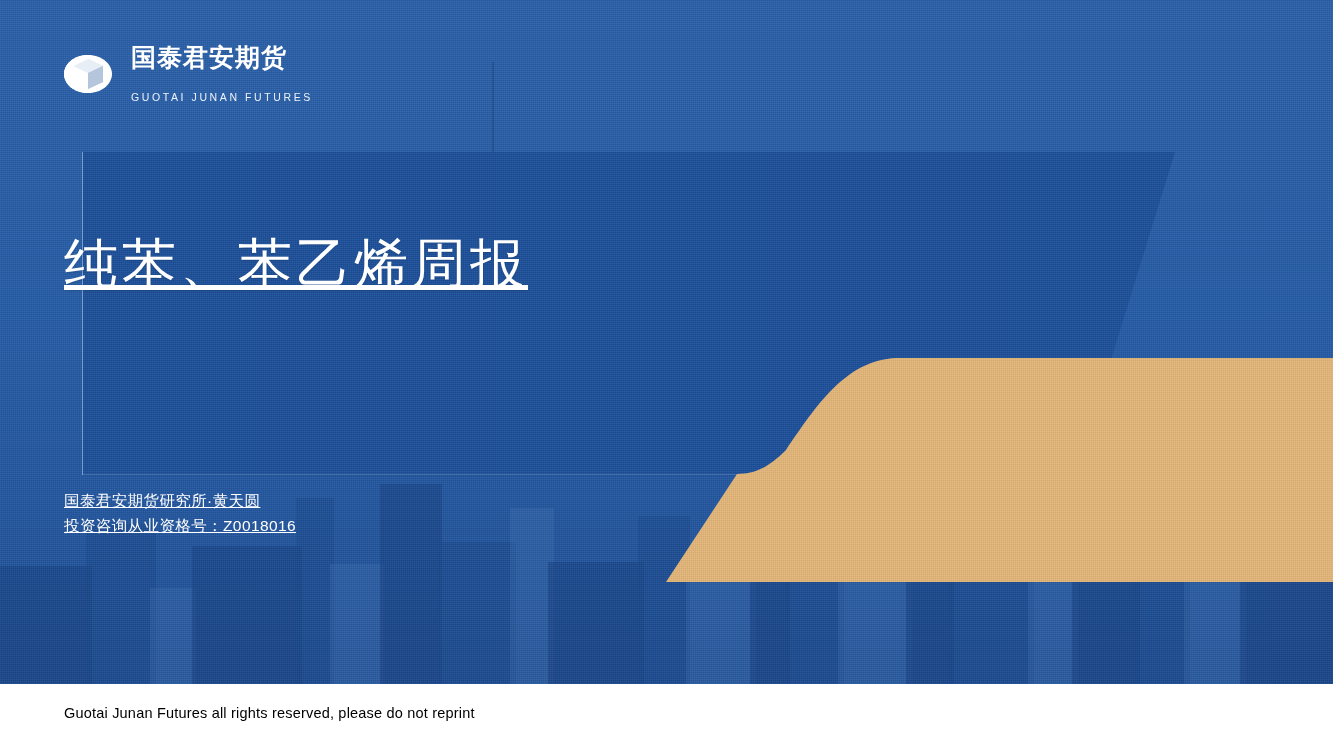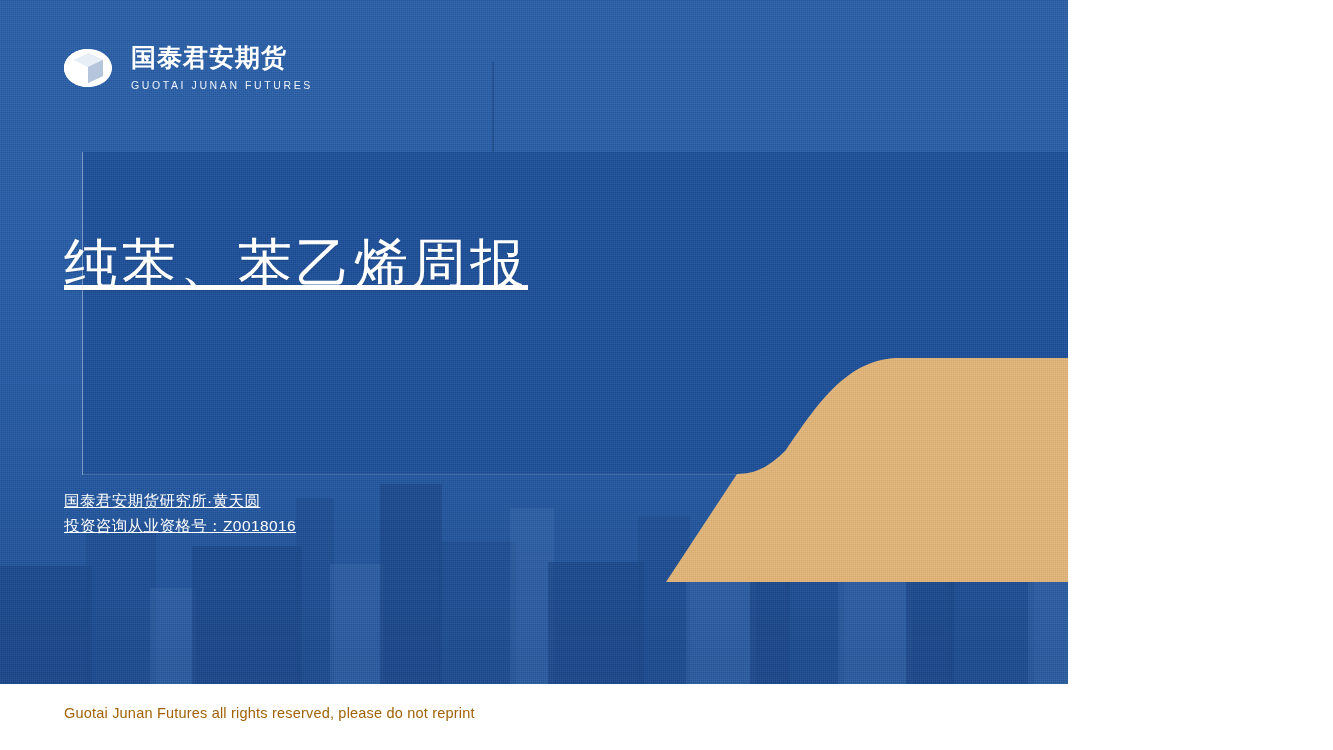--- a/index.html
+++ b/index.html
@@ -5,21 +5,21 @@
   html, body {
     margin: 0;
     padding: 0;
     background: #ffffff;
   }
   body {
     font-family: "Liberation Sans", "DejaVu Sans", sans-serif;
   }
   .slide {
     position: relative;
-    width: 1068px;
+    width: 1333px;
     height: 750px;
     overflow: hidden;
     background: #ffffff;
   }
 
   
   .bg-canvas {
     position: absolute;
     left: 0;
     top: 0;
@@ -154,21 +154,21 @@
     line-height: 1.08;
     letter-spacing: 1px;
     font-weight: 700;
     white-space: nowrap;
   }
   .logo-en {
     color: #eef3fb;
     font-size: 10.5px;
     letter-spacing: 2.6px;
     line-height: 1.25;
-    margin-top: 8px;
+    margin-top: 20px;
     white-space: nowrap;
   }
 
   
   .title {
     position: absolute;
     left: 64px;
     top: 232px;
     color: #ffffff;
     font-size: 54px;
@@ -200,21 +200,21 @@
     left: 0;
     top: 684px;
     width: 1333px;
     height: 66px;
     background: #ffffff;
   }
   .footer-text {
     position: absolute;
     left: 64px;
     top: 705px;
-    color: #a16207;
+    color: #000000;
     font-size: 14.5px;
     letter-spacing: 0.2px;
     white-space: nowrap;
   }
 </style>
 </head>
 <body>
 
 <div class="slide">
 

